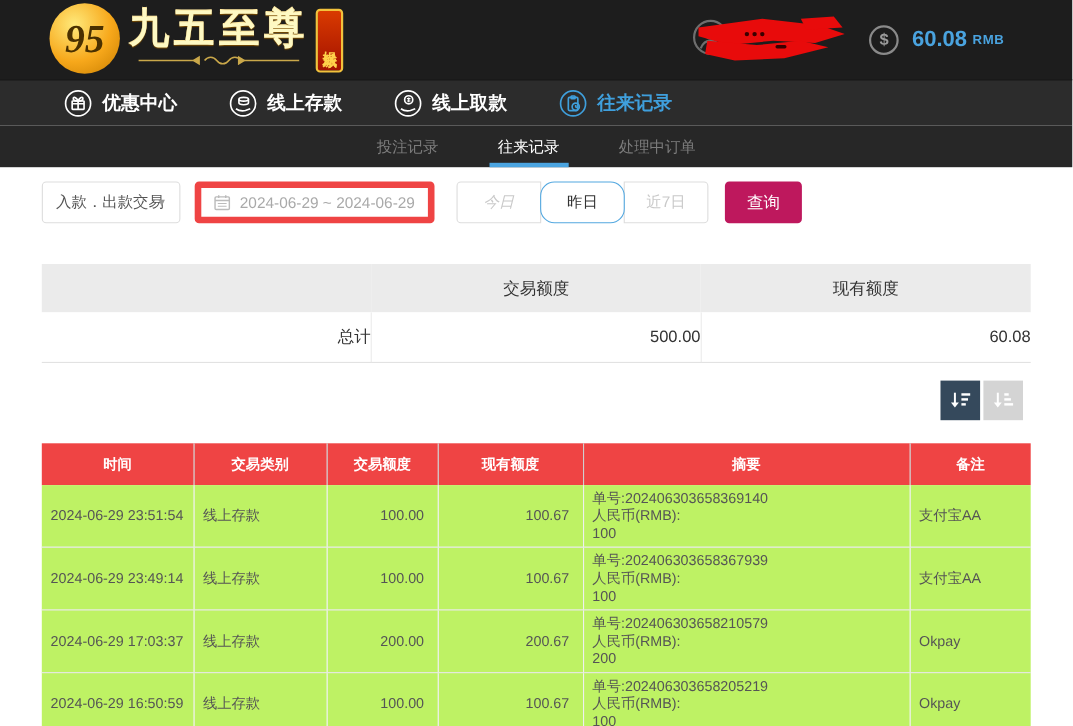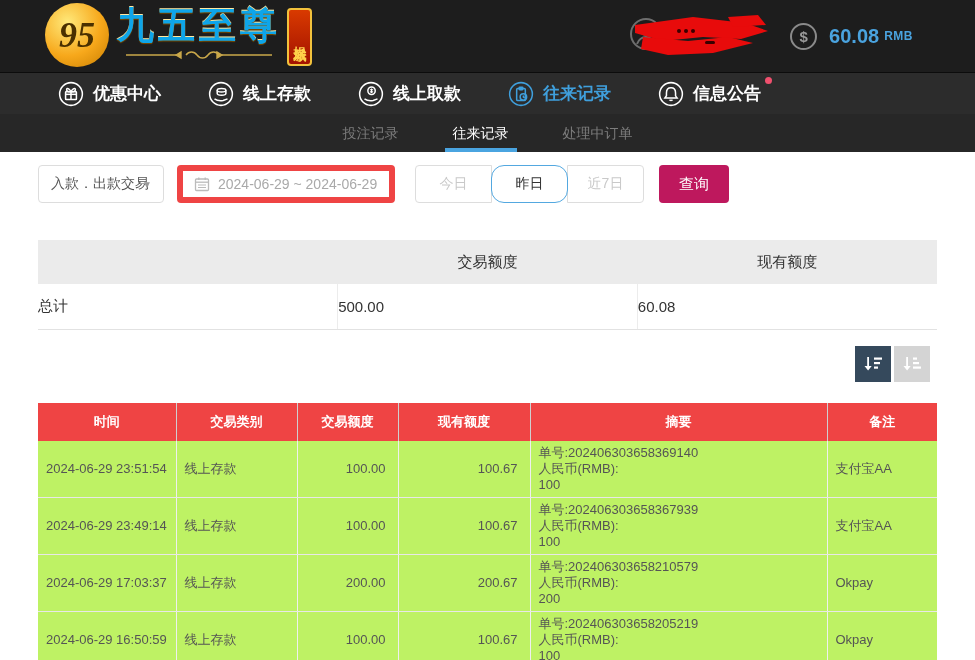--- a/index.html
+++ b/index.html
@@ -16,21 +16,21 @@
   .logo-circle {
     width:64px; height:64px; border-radius:50%;
     background: radial-gradient(circle at 35% 30%, #ffe97a 0%, #f7a81b 55%, #c87d00 100%);
     display:flex; align-items:center; justify-content:center;
     font-family:"Liberation Serif", serif; font-style:italic; font-weight:bold;
     font-size:36px; color:#4a3000; line-height:1;
   }
   .logo-main { margin-left:8px; display:flex; flex-direction:column; align-items:center; }
   .logo-text {
     font-size:37px; font-weight:bold; letter-spacing:4px; line-height:46px;
-    color:#0ea5e9; text-shadow:0 1px 1px #7a4c00, 0 -1px 0 #ffe8a0;
+    color:#fef9c3; text-shadow:0 1px 1px #7a4c00, 0 -1px 0 #ffe8a0;
   }
   .flourish { margin-top:0px; }
   .logo-badge {
     margin-left:6px; margin-top:5px; width:25px; height:58px;
     background:linear-gradient(#d93a00,#a31200);
     border:2px solid #f2c23c; border-radius:4px;
     color:#ffd24a; font-size:13px; font-weight:bold;
     writing-mode:vertical-rl; text-orientation:upright;
     display:flex; align-items:center; justify-content:center; letter-spacing:1px;
   }
@@ -76,35 +76,35 @@
     margin-left:13px; width:218px; height:38px; border:6px solid #ef4444; border-radius:4px;
     display:flex; align-items:center; padding:0 11px; font-size:14px; color:#a9a9a9;
     gap:8px; cursor:pointer; background:#fff;
   }
   .quick-group { display:flex; margin-left:20px; }
   .quick-btn {
     width:77px; height:38px; background:#fff; border:1px solid #ddd;
     font-family:inherit; font-size:14px; color:#c9c9c9; cursor:pointer; position:relative;
   }
   .quick-btn + .quick-btn { margin-left:-1px;border-radius:13px; }
-  .quick-btn:first-child { border-radius:4px 0 0 4px; }
+  .quick-btn:first-child { border-radius:4px 0 0 4px;font-style:italic; }
   .quick-btn:last-child { border-radius:0 4px 4px 0; }
   .quick-btn.active { border-color:#53a8e0; color:#333; z-index:2; }
   .query-btn {
     margin-left:15px; width:70px; height:38px; border:none; border-radius:4px;
     background:#be185d; color:#fff; font-family:inherit; font-size:15px; cursor:pointer;
   }
 
   
   .summary { width:899px; margin:37px 38px 0 38px; border-collapse:collapse; table-layout:fixed; }
   .summary th {
     background:#ebebeb; height:44px; font-size:15px; font-weight:normal; color:#333; text-align:center;
   }
   .summary td {
-    height:45px; font-size:15px; color:#333; text-align:left; background:#fff;
+    height:45px; font-size:15px; color:#333; text-align:right; background:#fff;
     border-bottom:1px solid #e2e2e2; border-right:1px solid #ececec;margin-top:43px;
   }
   .summary td:last-child { border-right:none; }
 
   
   .sort-row { margin:16px 45px 0 0; display:flex; justify-content:flex-end; gap:3px; }
   .sort-btn { width:36px; height:36px; border:none; display:flex; align-items:center; justify-content:center; cursor:pointer; }
   .sort-btn.desc { background:#35495c; }
   .sort-btn.asc  { background:#d4d4d4; }
 
@@ -206,29 +206,20 @@
     </div>
     <div class="nav-item active">
       <svg width="26" height="26" viewBox="0 0 24 24" fill="none" stroke="#3f9fdc" stroke-width="1.4">
         <circle cx="12" cy="12" r="10.5"></circle>
         <rect x="8" y="7" width="8" height="11" rx="1"></rect>
         <rect x="10.3" y="5.8" width="3.4" height="2.2" rx="0.6"></rect>
         <circle cx="14.2" cy="14.8" r="3"></circle>
         <path d="M14.2 13.3v1.5l1.2.8"></path>
       </svg>
       <span>往来记录</span>
-    </div>
-    <div class="nav-item">
-      <svg width="26" height="26" viewBox="0 0 24 24" fill="none" stroke="#fff" stroke-width="1.4">
-        <circle cx="12" cy="12" r="10.5"></circle>
-        <path d="M12 6.2c-2.6 0-4.2 2-4.2 4.8v2.6L6.4 15.6h11.2l-1.4-1.9v-2.7c0-2.8-1.6-4.8-4.2-4.8z"></path>
-        <path d="M10.6 17.3c.3.8 2.5.8 2.8 0"></path>
-      </svg>
-      <span>信息公告</span>
-      <span class="nav-dot"></span>
     </div>
   </nav>
 
   <div class="subbar">
     <div class="subtab">投注记录</div>
     <div class="subtab active">往来记录</div>
     <div class="subtab">处理中订单</div>
   </div>
 
   <div class="filters">

